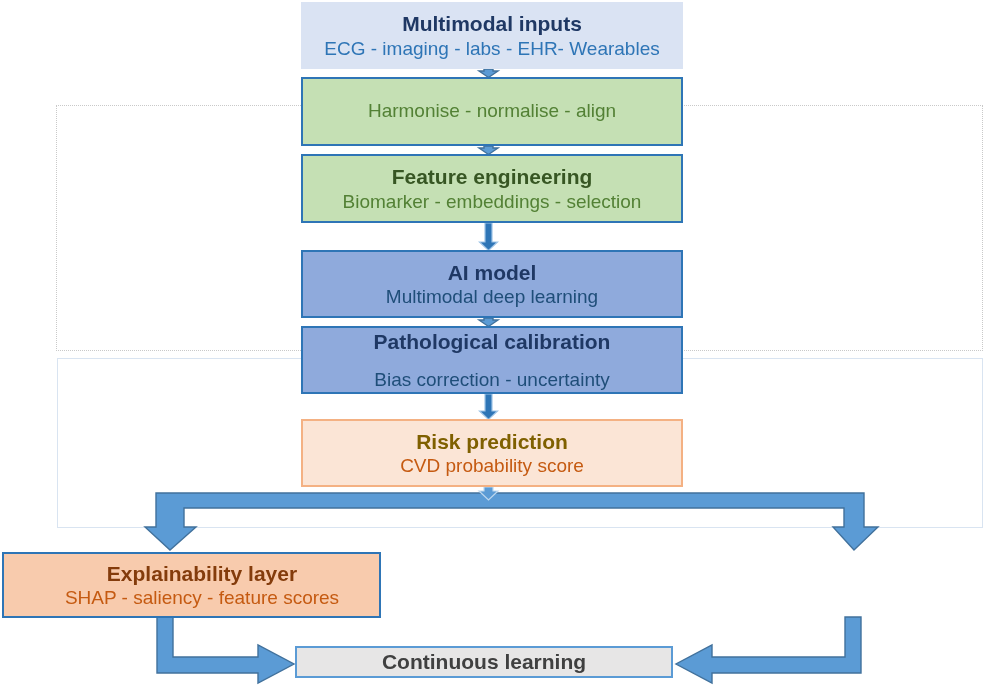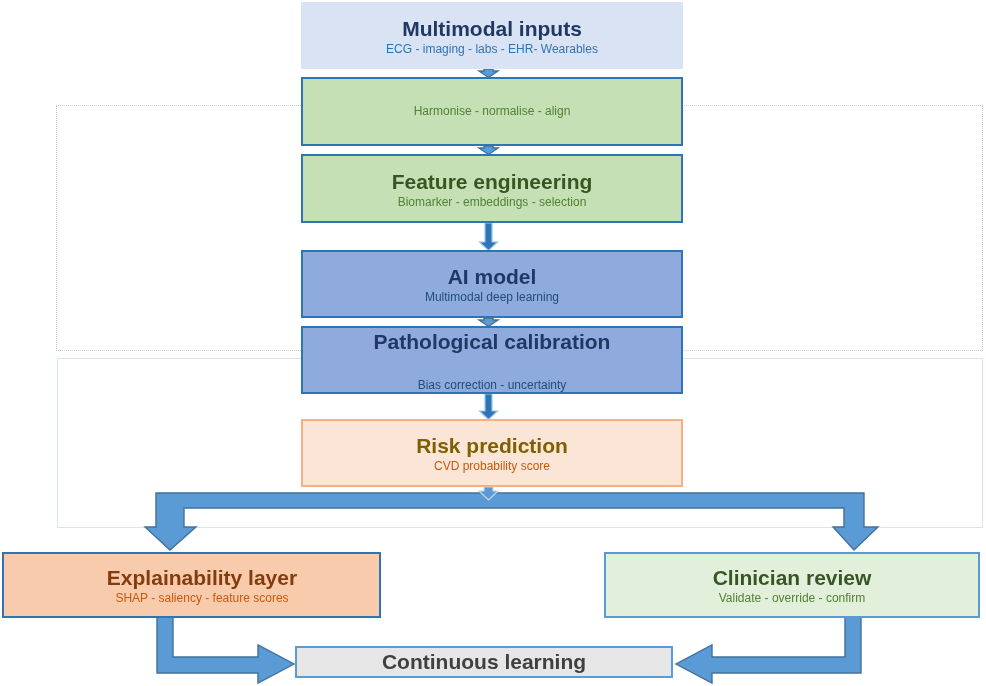--- a/index.html
+++ b/index.html
@@ -12,21 +12,21 @@
   .bg-rect.bluey{left:57px;top:358px;width:924px;height:168px;border:1px solid #d9e4f1;}
   #arrow-layer{position:absolute;left:0;top:0;z-index:1;}
   .arr{fill:var(--arrow-fill,#5b9bd5);stroke:var(--arrow-outline,#41719c);stroke-width:1.4;stroke-linejoin:miter;}
   .arr-ribbon{fill:var(--ribbon-fill,#2e75b6);stroke:var(--ribbon-outline,#9dc3e6);stroke-width:1.2;}
   .arr-light{fill:var(--arrow-fill,#5b9bd5);stroke:var(--light-outline,#bdd7ee);stroke-width:1.2;}
   .node{
     position:absolute;z-index:2;box-sizing:border-box;display:flex;flex-direction:column;
     justify-content:center;align-items:center;text-align:center;border:2px solid transparent;
   }
   .node .t{font-weight:bold;font-size:21px;line-height:1.3;white-space:nowrap;}
-  .node .s{font-size:12px;line-height:1.2;white-space:nowrap;}
+  .node .s{font-size:19px;line-height:1.2;white-space:nowrap;}
   .n1{left:301px;top:2px;width:382px;height:67px;border:none;}
   .n2{left:301px;top:77px;width:382px;height:69px;}
   .n3{left:301px;top:154px;width:382px;height:69px;}
   .n4{left:301px;top:250px;width:382px;height:68px;}
   .n5{left:301px;top:326px;width:382px;height:68px;}
   .n6{left:301px;top:419px;width:382px;height:68px;}
   .n7{left:2px;top:552px;width:379px;height:66px;padding-left:21px;}
   .n8{left:604px;top:552px;width:376px;height:66px;}
   .n9{left:295px;top:646px;width:378px;height:32px;align-items:center;}
   .n9 .t{font-size:21px;}
@@ -84,22 +84,18 @@
   <div class="node n6" style="background: rgb(251, 229, 214); border-color: rgb(244, 177, 131);">
     <div class="t" style="color: rgb(127, 96, 0);">Risk prediction</div>
     <div class="s" style="color: rgb(197, 90, 17);">CVD probability score</div>
   </div>
 
   <div class="node n7" style="background: rgb(248, 203, 173); border-color: rgb(46, 117, 182);">
     <div class="t" style="color: rgb(132, 60, 12);">Explainability layer</div>
     <div class="s" style="color: rgb(197, 90, 17);">SHAP - saliency - feature scores</div>
   </div>
 
-  <div class="node n8" style="background: rgb(226, 239, 218); border-color: rgb(91, 155, 213);">
-    <div class="t" style="color: rgb(55, 86, 35);">Clinician review</div>
-    <div class="s" style="color: rgb(83, 129, 53);">Validate - override - confirm</div>
-  </div>
 
   <div class="node n9" style="background: rgb(231, 230, 230); border-color: rgb(91, 155, 213);">
     <div class="t" style="color: rgb(64, 64, 64);">Continuous learning</div>
   </div>
 
 </div>
 
 </body></html>

